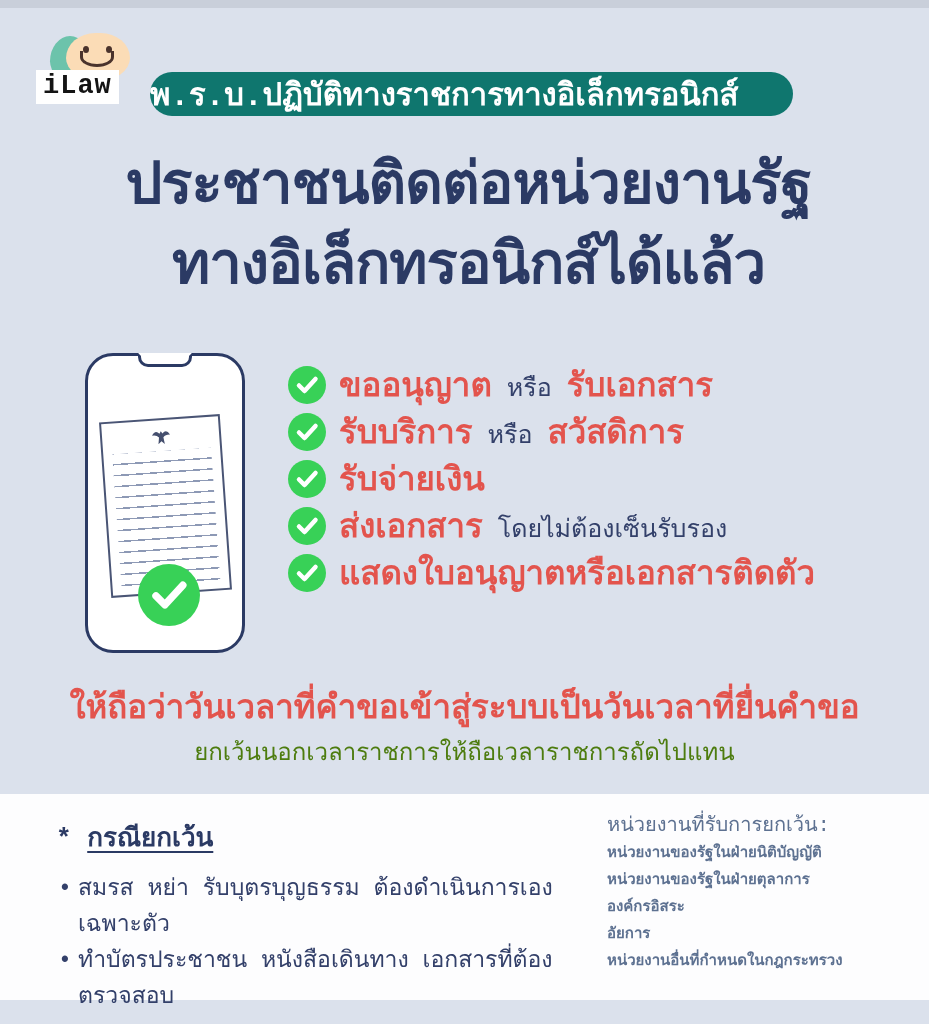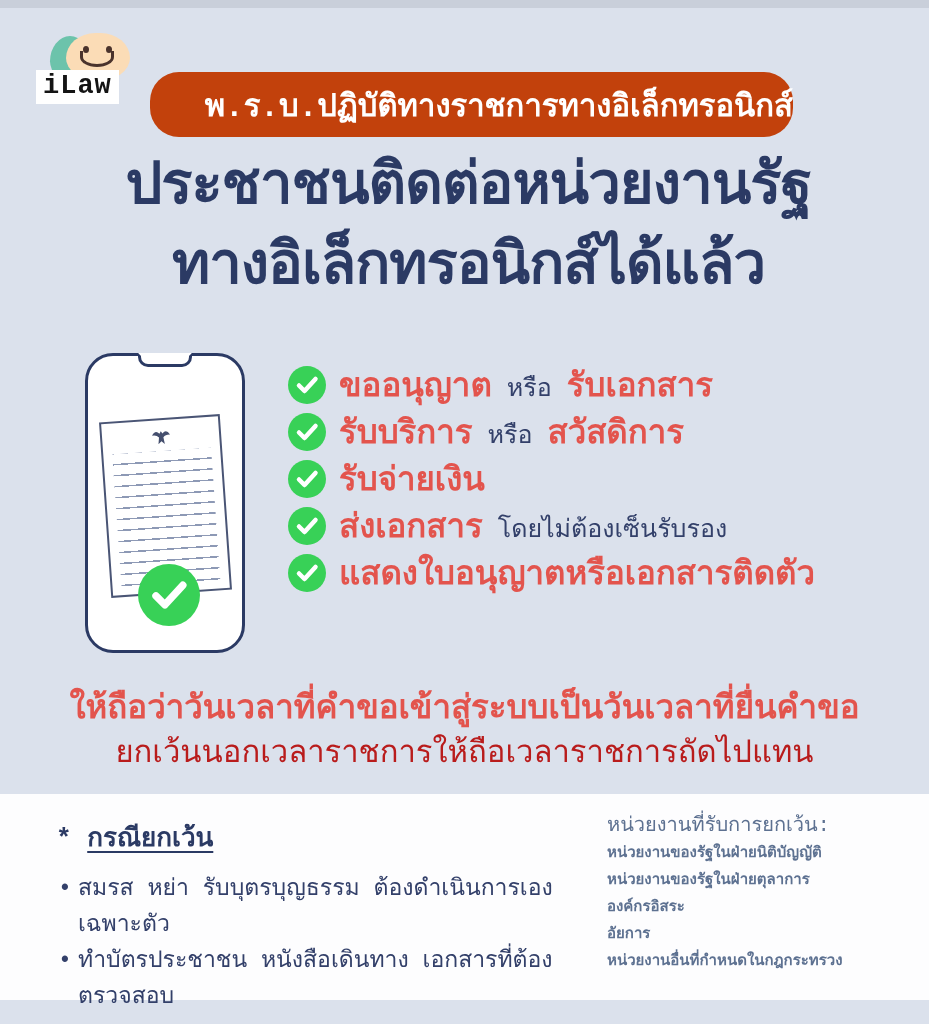--- a/index.html
+++ b/index.html
@@ -49,23 +49,23 @@
   }
   .logo .logo-label {
     position: absolute; left: 6px; top: 50px;
     background: #ffffff; color: #141414;
     font-size: 27px; font-weight: 700; letter-spacing: 1px;
     padding: 0 7px 2px 7px; line-height: 32px;
   }
 
   
   .banner {
-    position: absolute; left: 150px; top: 64px; width: 643px; height: 65px;
-    background: #c2410c; border-radius: 29px;
-    display: flex; align-items: center; justify-content: flex-end;
+    position: absolute; left: 150px; top: 64px; width: 643px; height: 44px;
+    background: #0f766e; border-radius: 29px;
+    display: flex; align-items: center; justify-content: flex-start;
   }
   .banner .banner-text { color: #ffffff; font-size: 31px; font-weight: 700; white-space: nowrap; }
 
   
   .title {
     position: absolute; left: 0; top: 140px; width: 100%;
     text-align: center; font-weight: 800; color: #2b3a64;
     font-size: 58px; line-height: 80px; letter-spacing: -1px; padding-left: 8px;
   }
 
@@ -101,21 +101,21 @@
   .check-row { display: flex; align-items: center; height: 47px; gap: 13px; }
   .check-row .check-badge { flex: 0 0 38px; height: 38px; }
   .check-row .line { white-space: nowrap; }
   .seg-red   { color: #e3544d; font-size: 33px; font-weight: 800; }
   .seg-navy  { color: #33406a; font-size: 25px; font-weight: 400; }
   .seg-plain { color: #33406a; font-size: 25px; font-weight: 400; }
 
   
   .statement { position: absolute; left: 0; top: 680px; width: 100%; text-align: center; }
   .statement .highlight { color: #e3544d; font-size: 33px; font-weight: 800; line-height: 44px; }
-  .statement .note { color: #b91c1c; font-size: 31px; font-weight: 400; line-height: 44px; }
+  .statement .note { color: #4d7c0f; font-size: 24px; font-weight: 400; line-height: 44px; }
 
   
   .footer {
     position: absolute; left: 0; top: 786px; width: 929px; height: 206px;
     background: #fdfdfe;
   }
   .exceptions { position: absolute; left: 56px; top: 22px; width: 520px; }
   .exceptions .exc-heading { font-size: 26px; font-weight: 800; color: #2b3a64; margin-bottom: 14px; }
   .exceptions .exc-heading .exc-label { text-decoration: underline; text-underline-offset: 5px; }
   .exceptions ul { list-style: none; margin: 0; padding: 0; }

